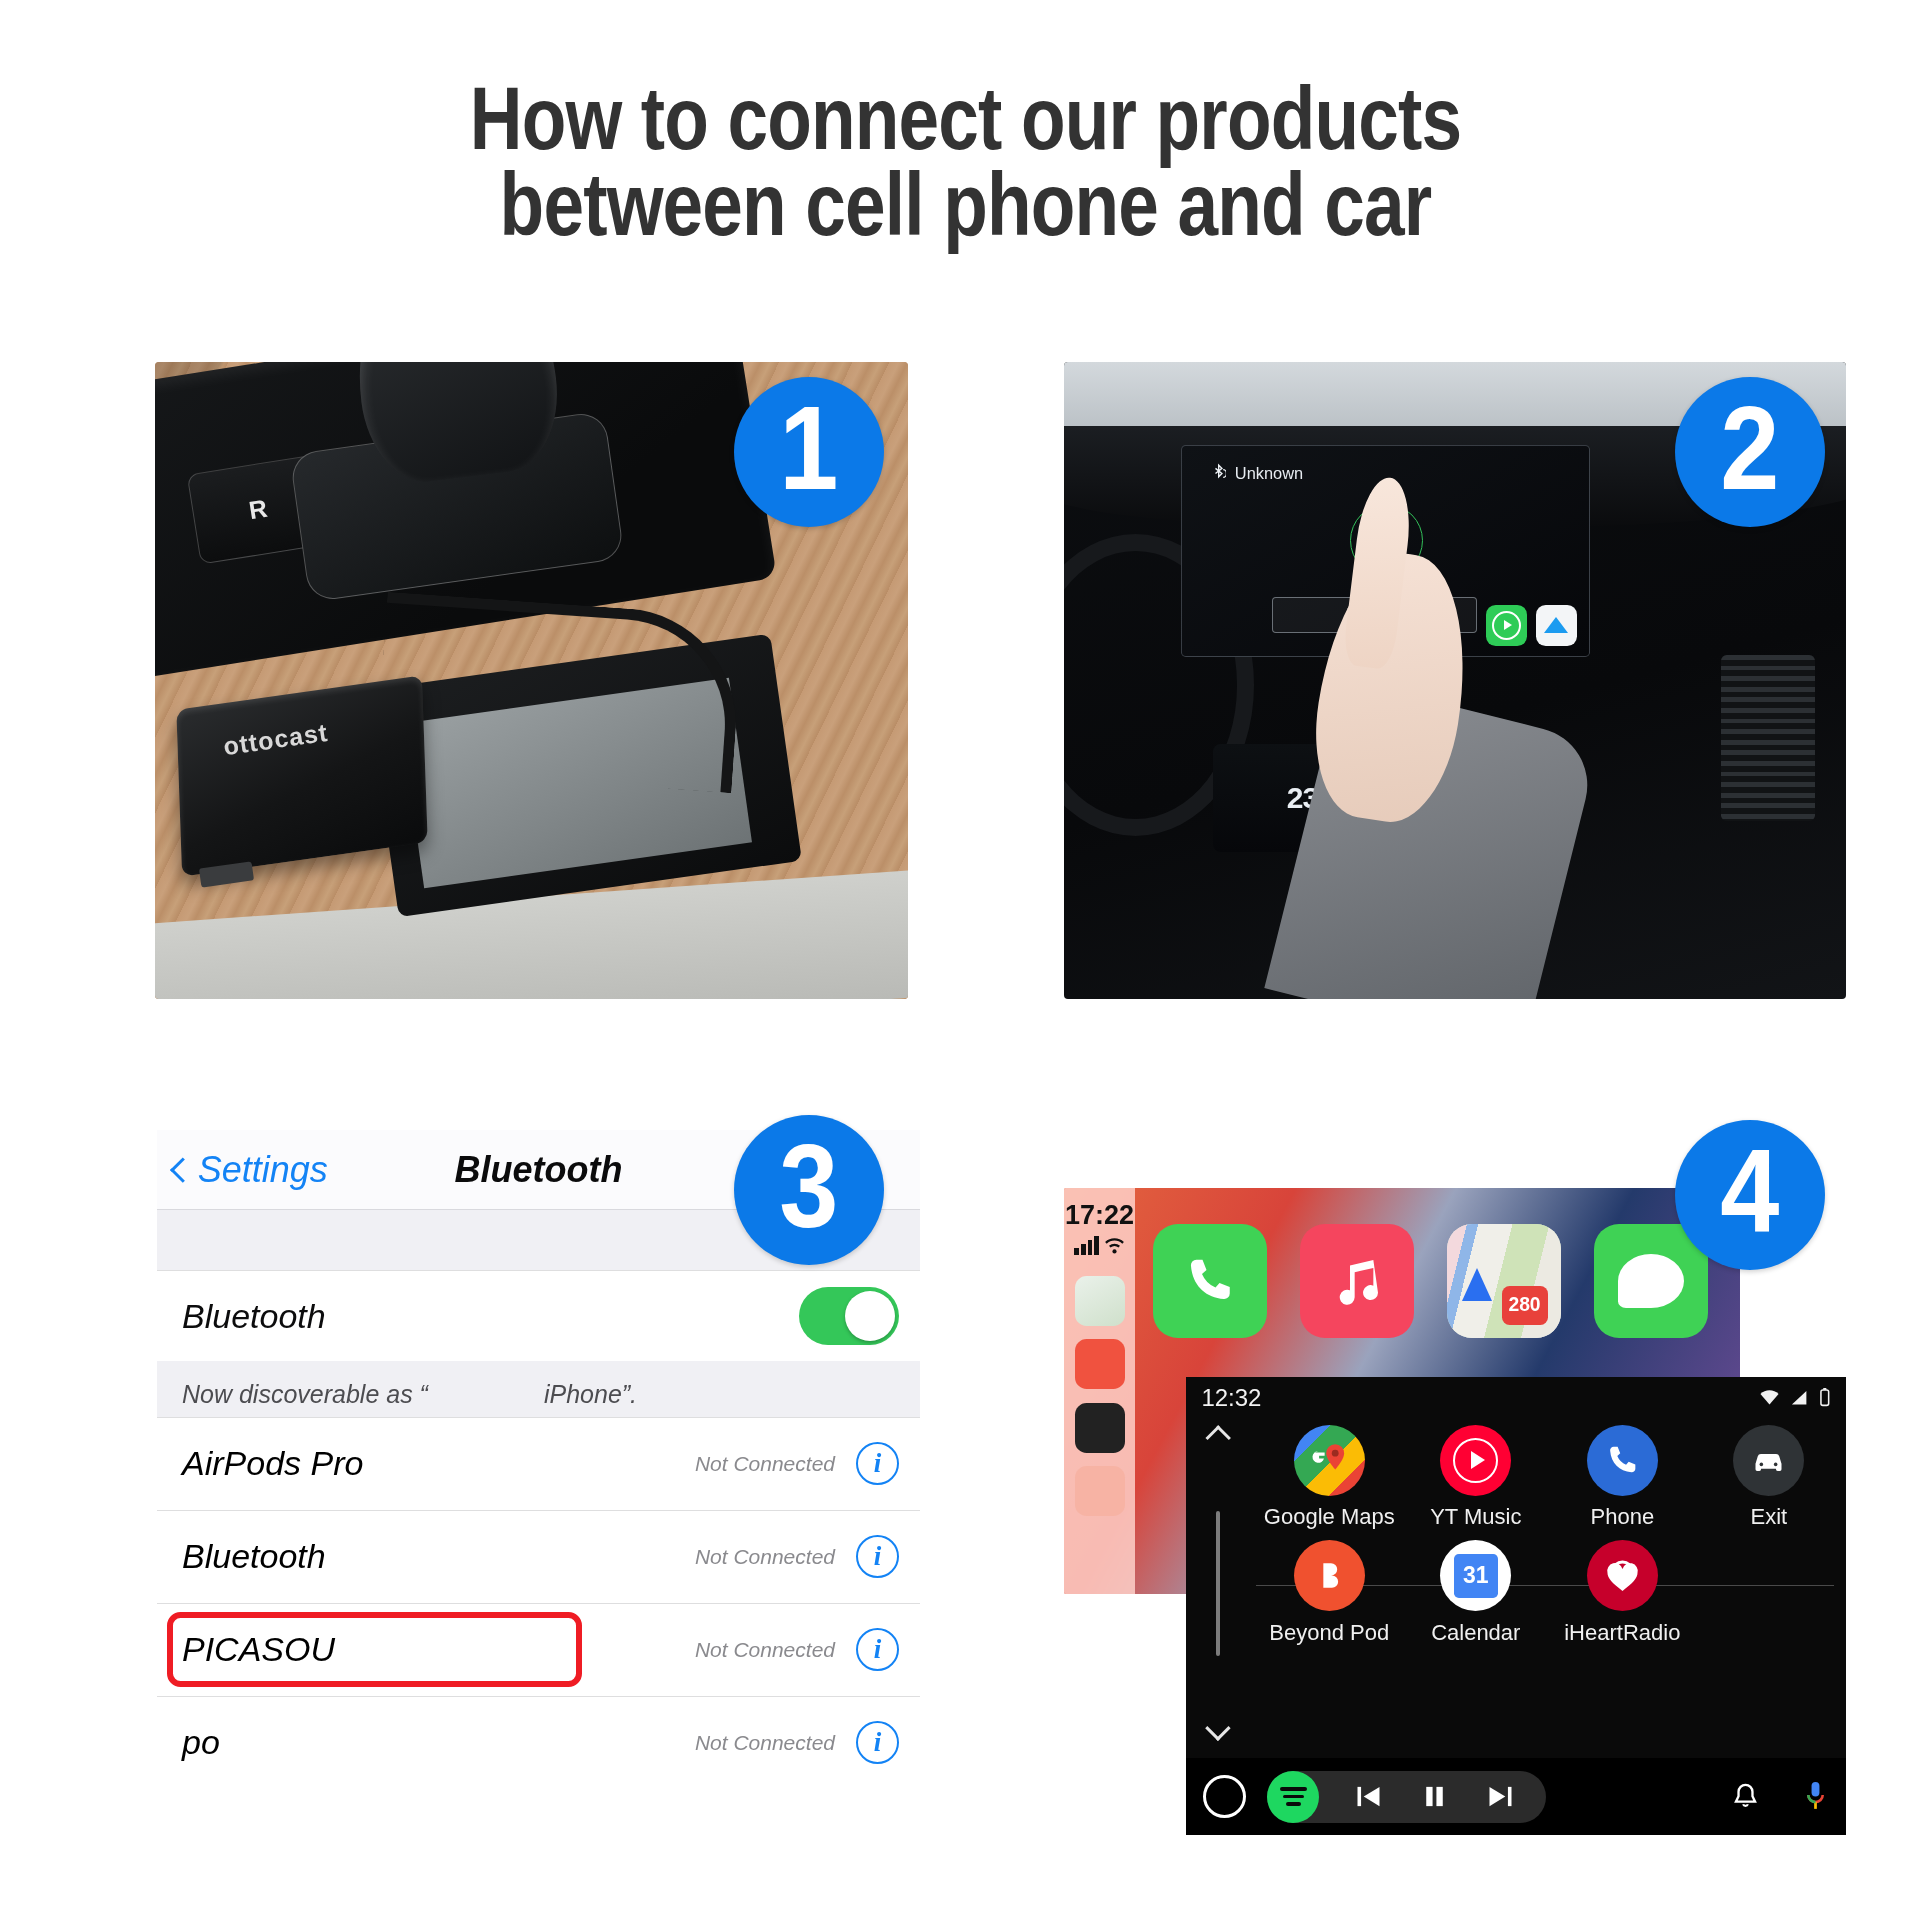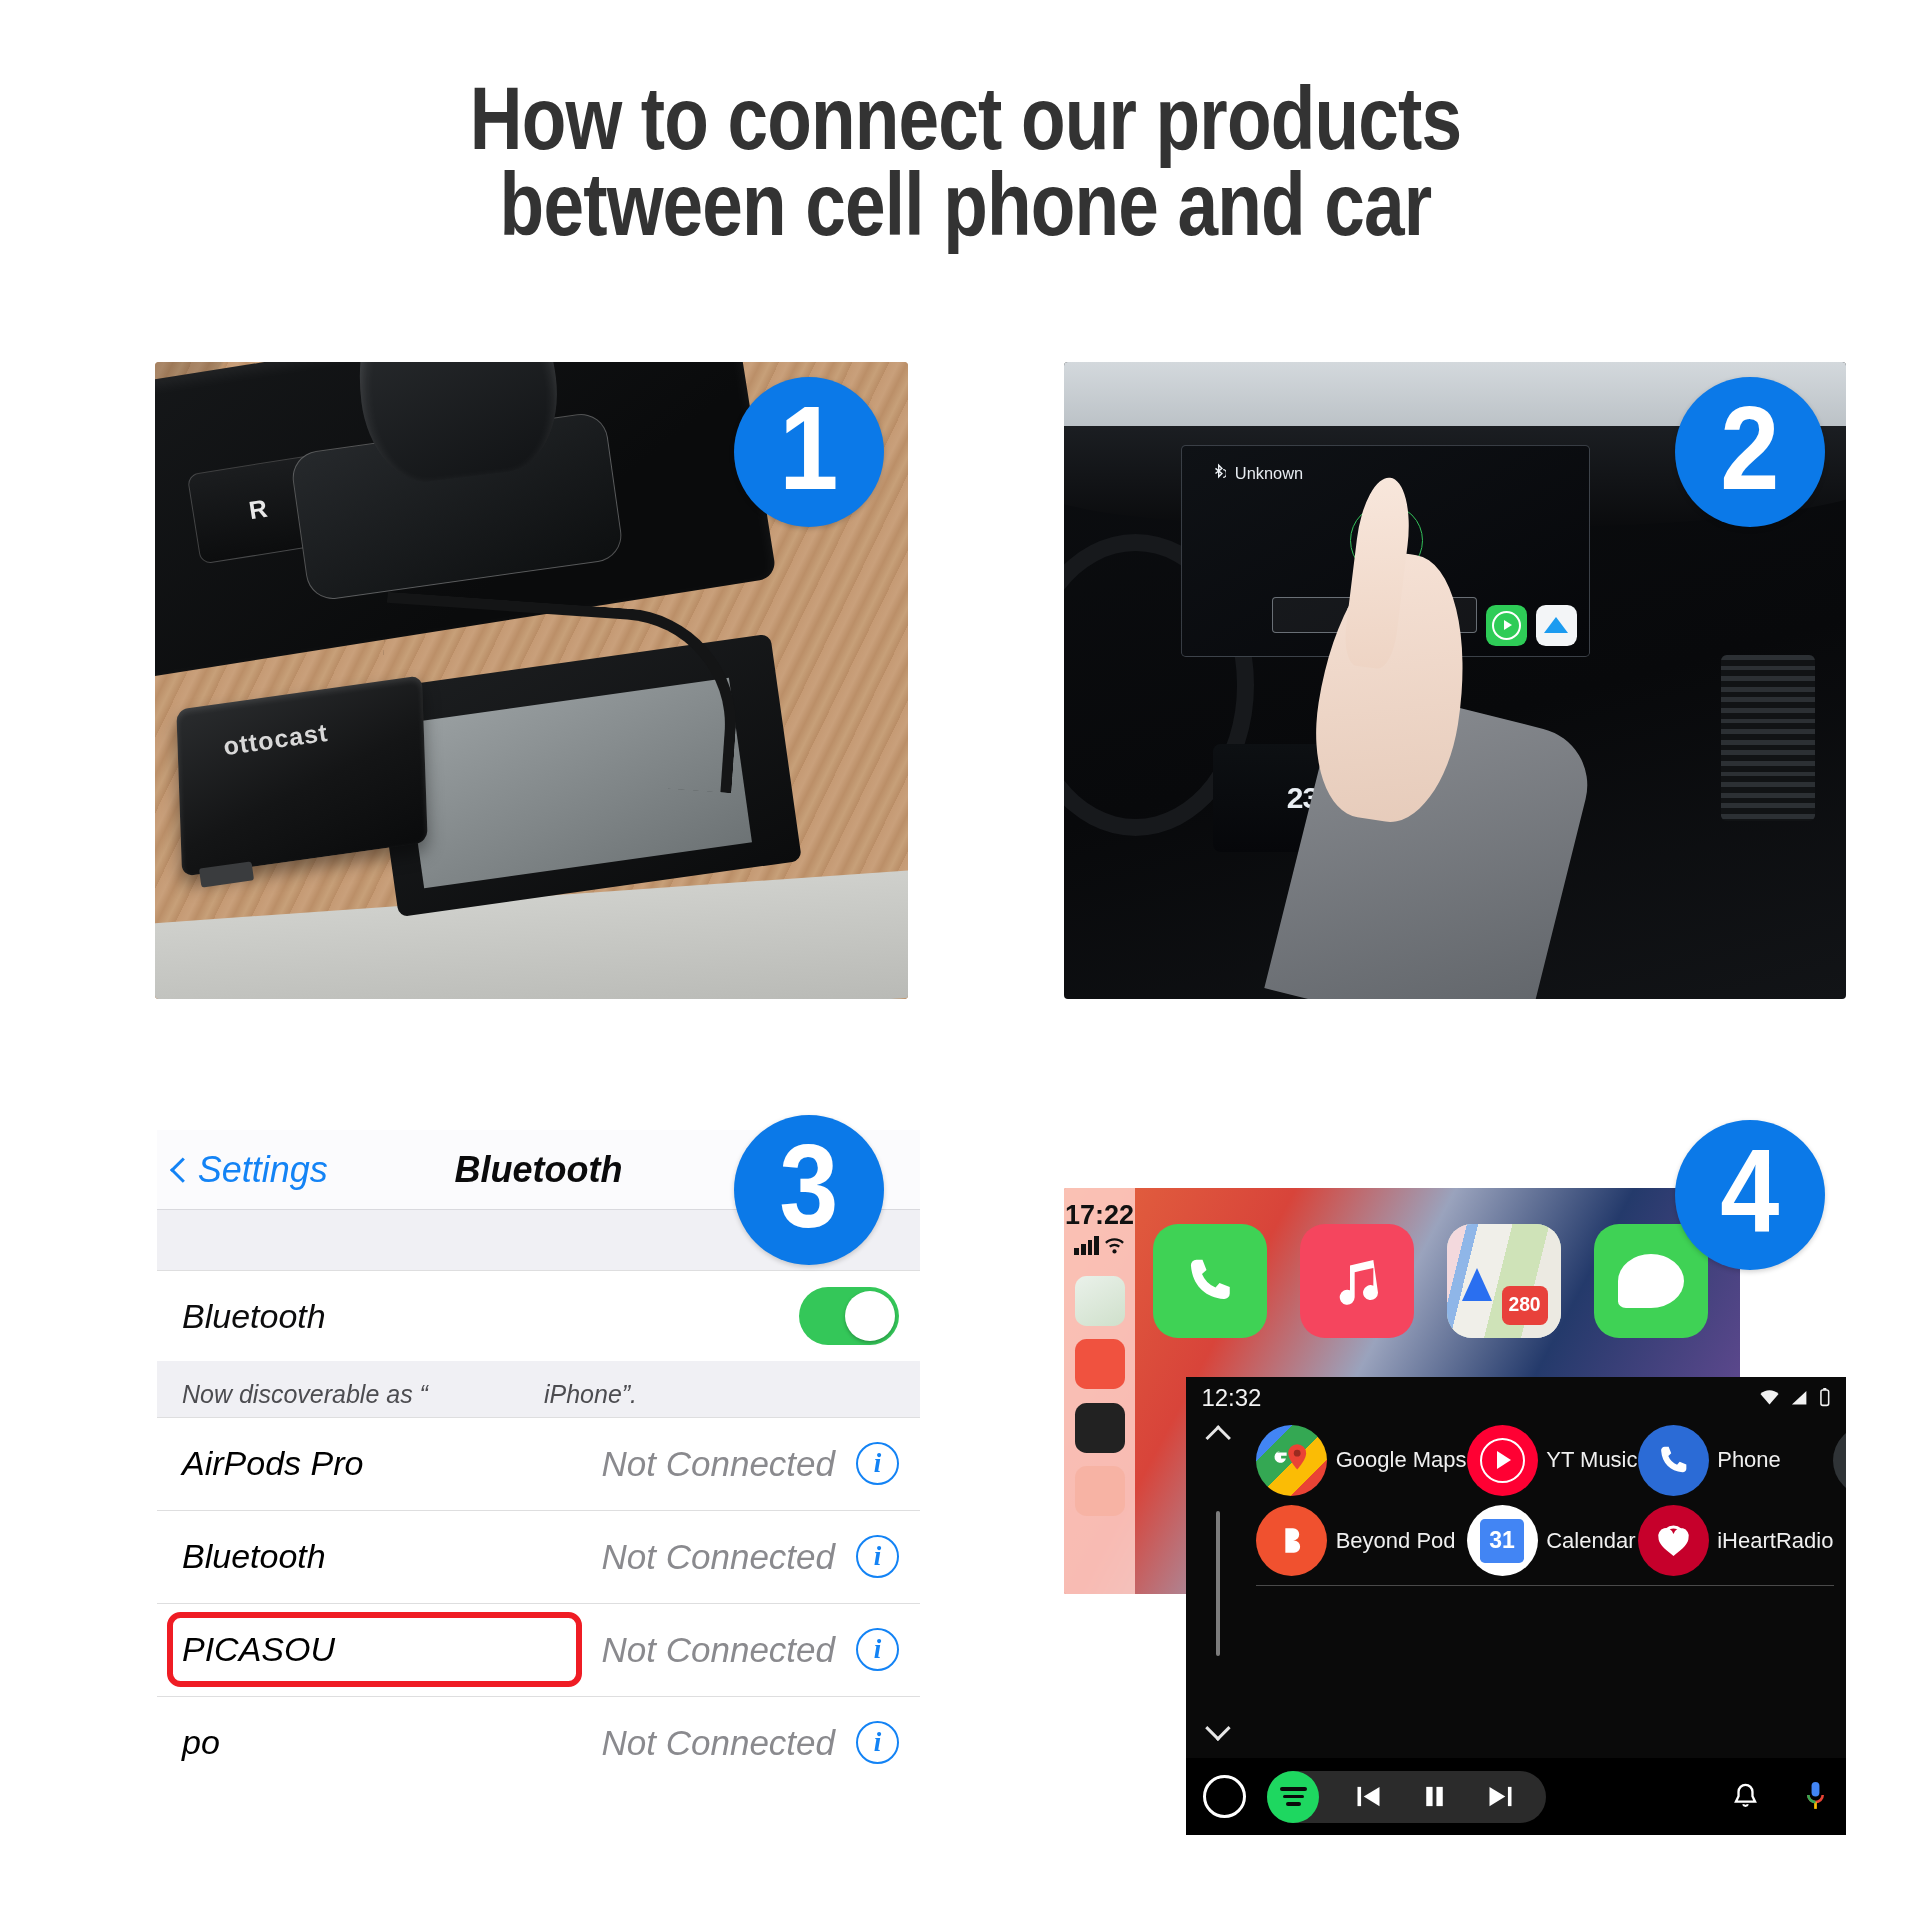--- a/index.html
+++ b/index.html
@@ -263,21 +263,21 @@
   }
   .ios-dev{
     height:93px;background:#fff;
     display:flex;align-items:center;justify-content:space-between;
     padding:0 21px 0 25px;
     border-top:1px solid #dededf;
     box-sizing:border-box;position:relative;
   }
   .ios-dev .dname{font-size:34px;color:#000000;z-index:2;}
   .ios-dev .right{display:flex;align-items:center;gap:21px;}
-  .ios-dev .status{font-size:35px;color:#8a8a8e;}
+  .ios-dev .status{font-size:21px;color:#8a8a8e;}
   .info-i{
     width:39px;height:39px;border-radius:50%;
     border:2.9px solid #1383f5;color:#1383f5;
     font-family:"Liberation Serif", serif;
     font-size:27px;font-weight:bold;
     display:flex;align-items:center;justify-content:center;
     line-height:1;
   }
   .ios-dev.hl .hlbox{
     position:absolute;left:9.7px;top:7.7px;width:415px;height:75px;
@@ -337,21 +337,21 @@
     display:flex;flex-direction:column;align-items:center;justify-content:space-between;
     color:#e6e6e6;
   }
   .aa-scrollbar{width:4.8px;height:145px;background:#7c7c7c;border-radius:2.9px;}
   .chev-up{width:15.4px;height:15.4px;border-left:3.9px solid #e6e6e6;border-top:3.9px solid #e6e6e6;transform:rotate(45deg);}
   .chev-dn{width:15.4px;height:15.4px;border-left:3.9px solid #e6e6e6;border-bottom:3.9px solid #e6e6e6;transform:rotate(-45deg);}
   .aa-grid{
     position:absolute;left:70px;top:5.8px;right:3.9px;
     display:grid;grid-template-columns:repeat(4,1fr);row-gap:9.7px;
   }
-  .aa-cell{display:flex;align-items:center;gap:8.7px;}
+  .aa-cell{display:flex;flex-direction:column;align-items:center;gap:8.7px;}
   .aa-ic{width:71px;height:71px;border-radius:50%;display:flex;align-items:center;justify-content:center;position:relative;}
   .aa-lbl{color:#f0f0f0;font-size:22px;white-space:nowrap;}
   .aa-sep{position:absolute;left:70px;right:11.6px;top:166px;height:1px;background:#4a4a4a;}
   .aa-bottom{
     position:absolute;left:0;right:0;bottom:0;height:77px;background:#000;
     display:flex;align-items:center;padding:0 17.4px;box-sizing:border-box;
   }
   .aa-mediapill{
     display:flex;align-items:center;gap:33px;height:52px;
     background:#2b2b2b;border-radius:27px;padding:0 29px 0 0;margin-left:21px;

